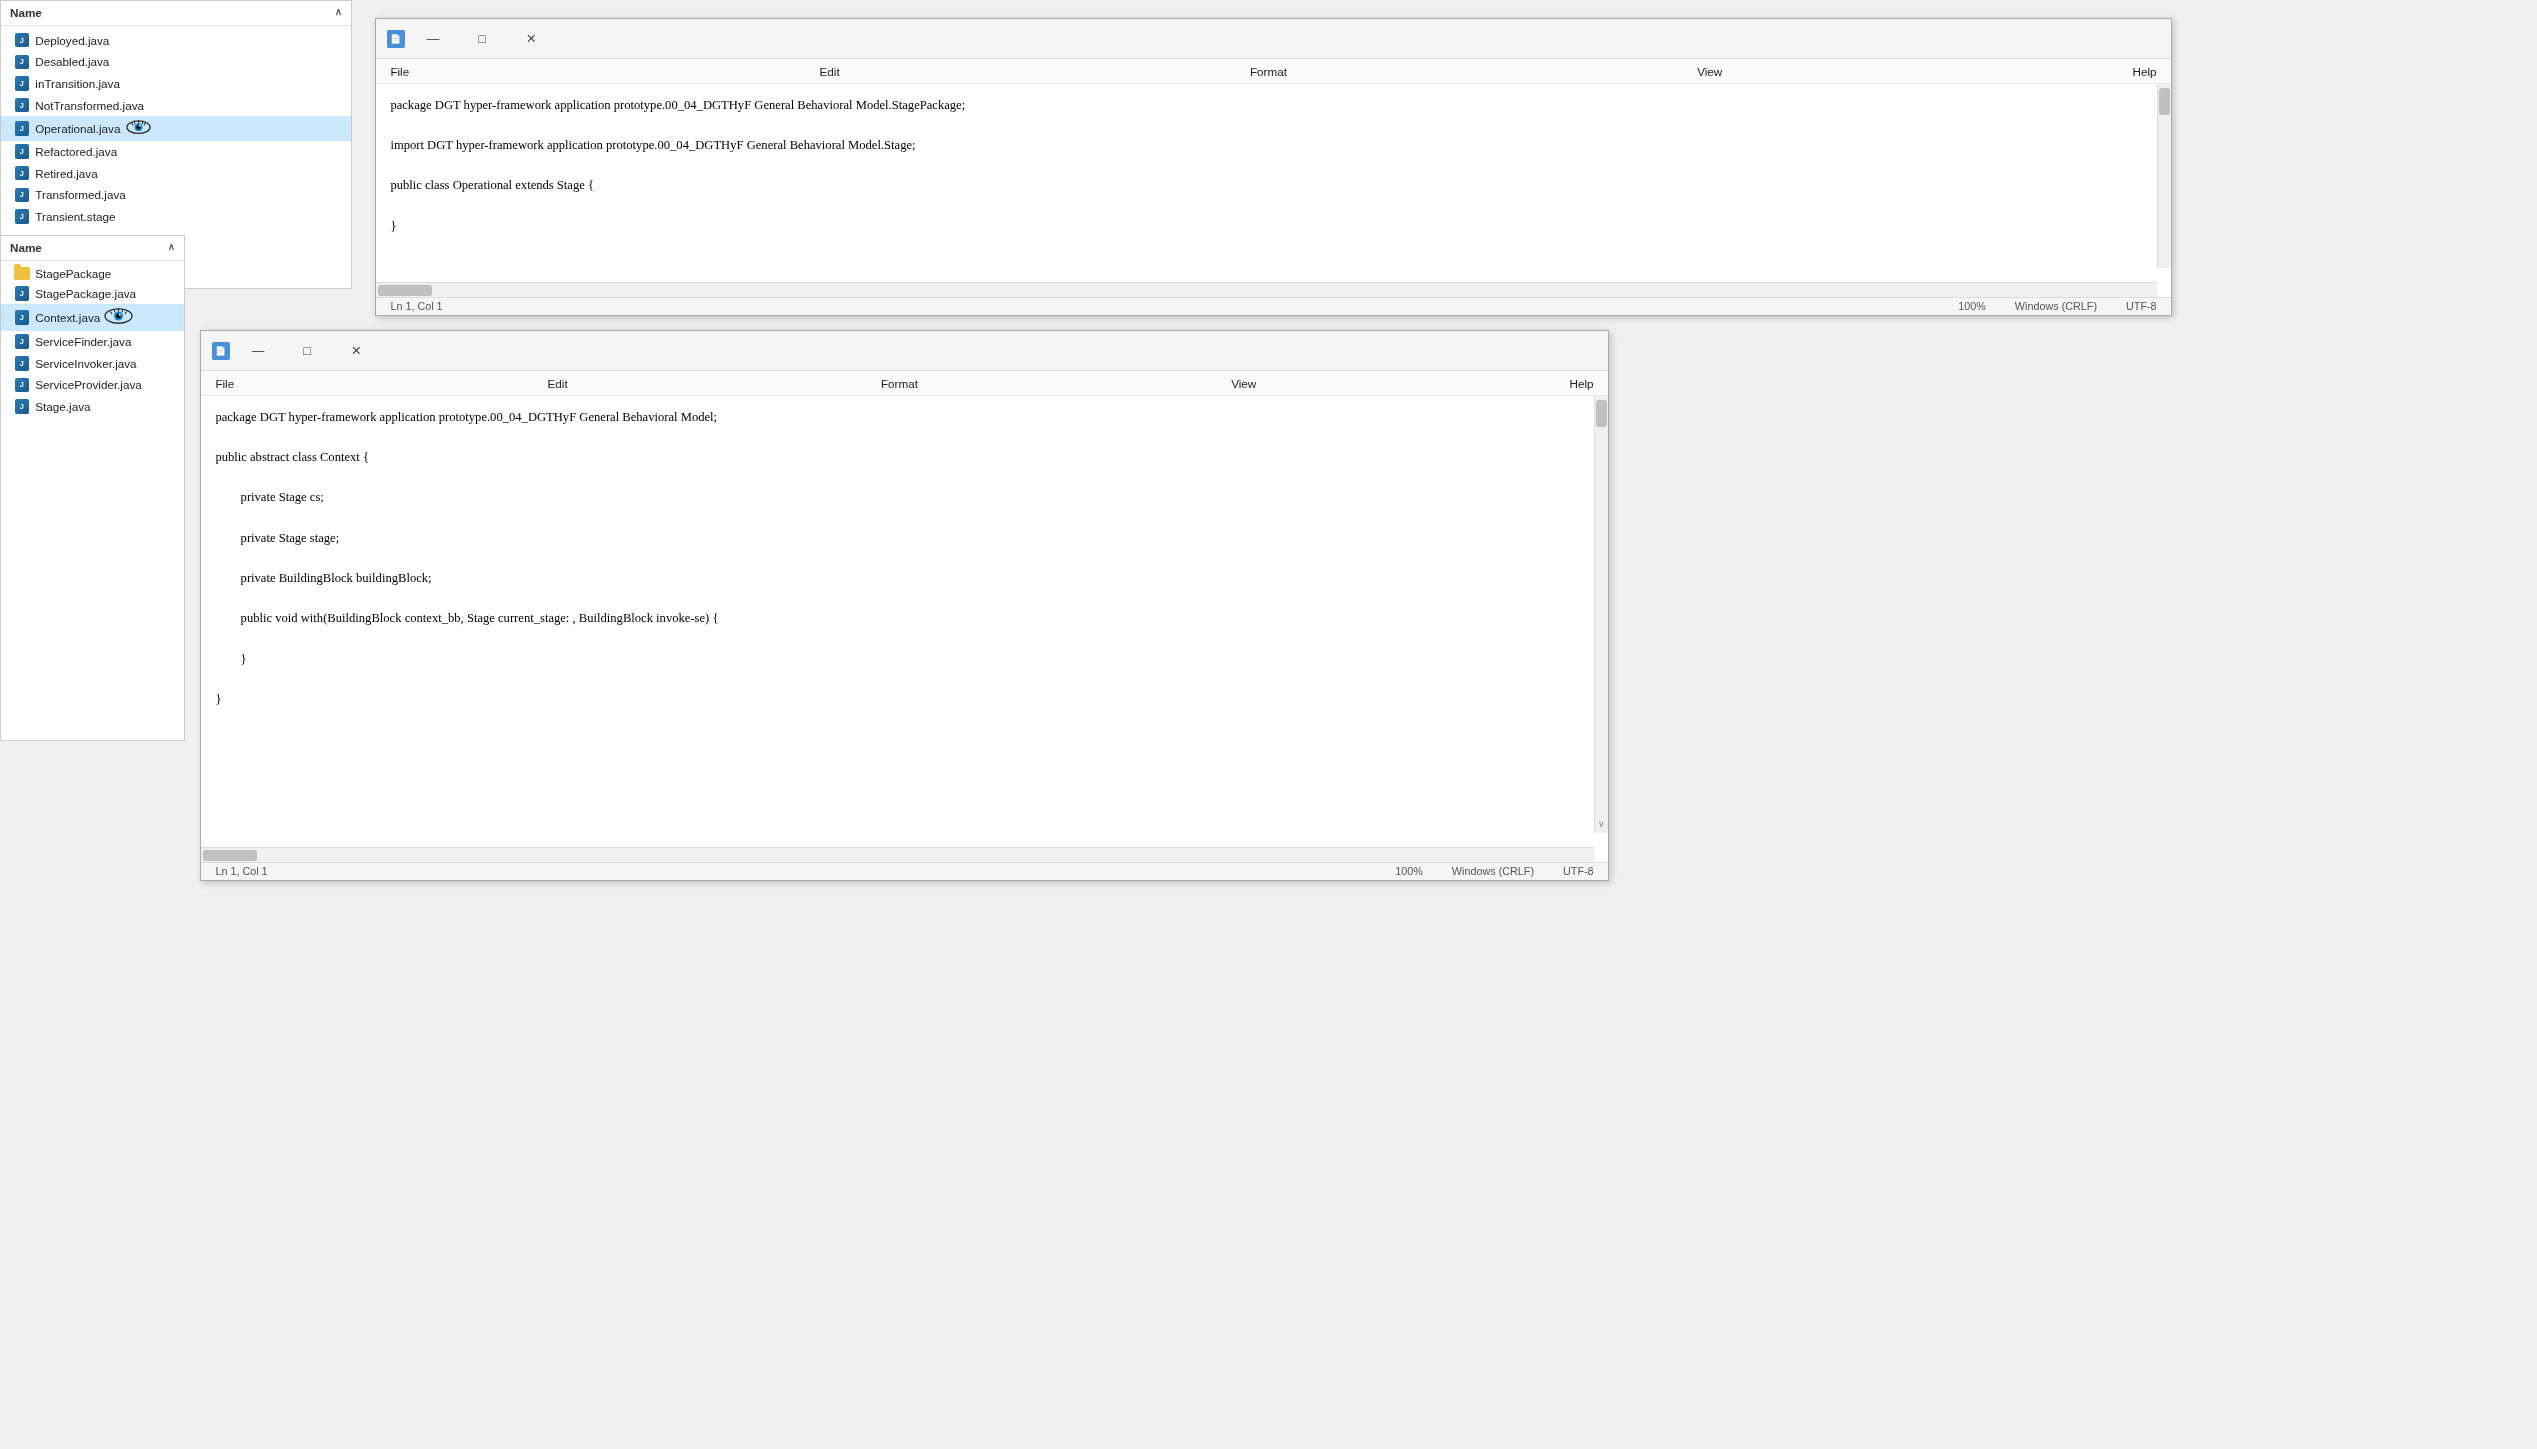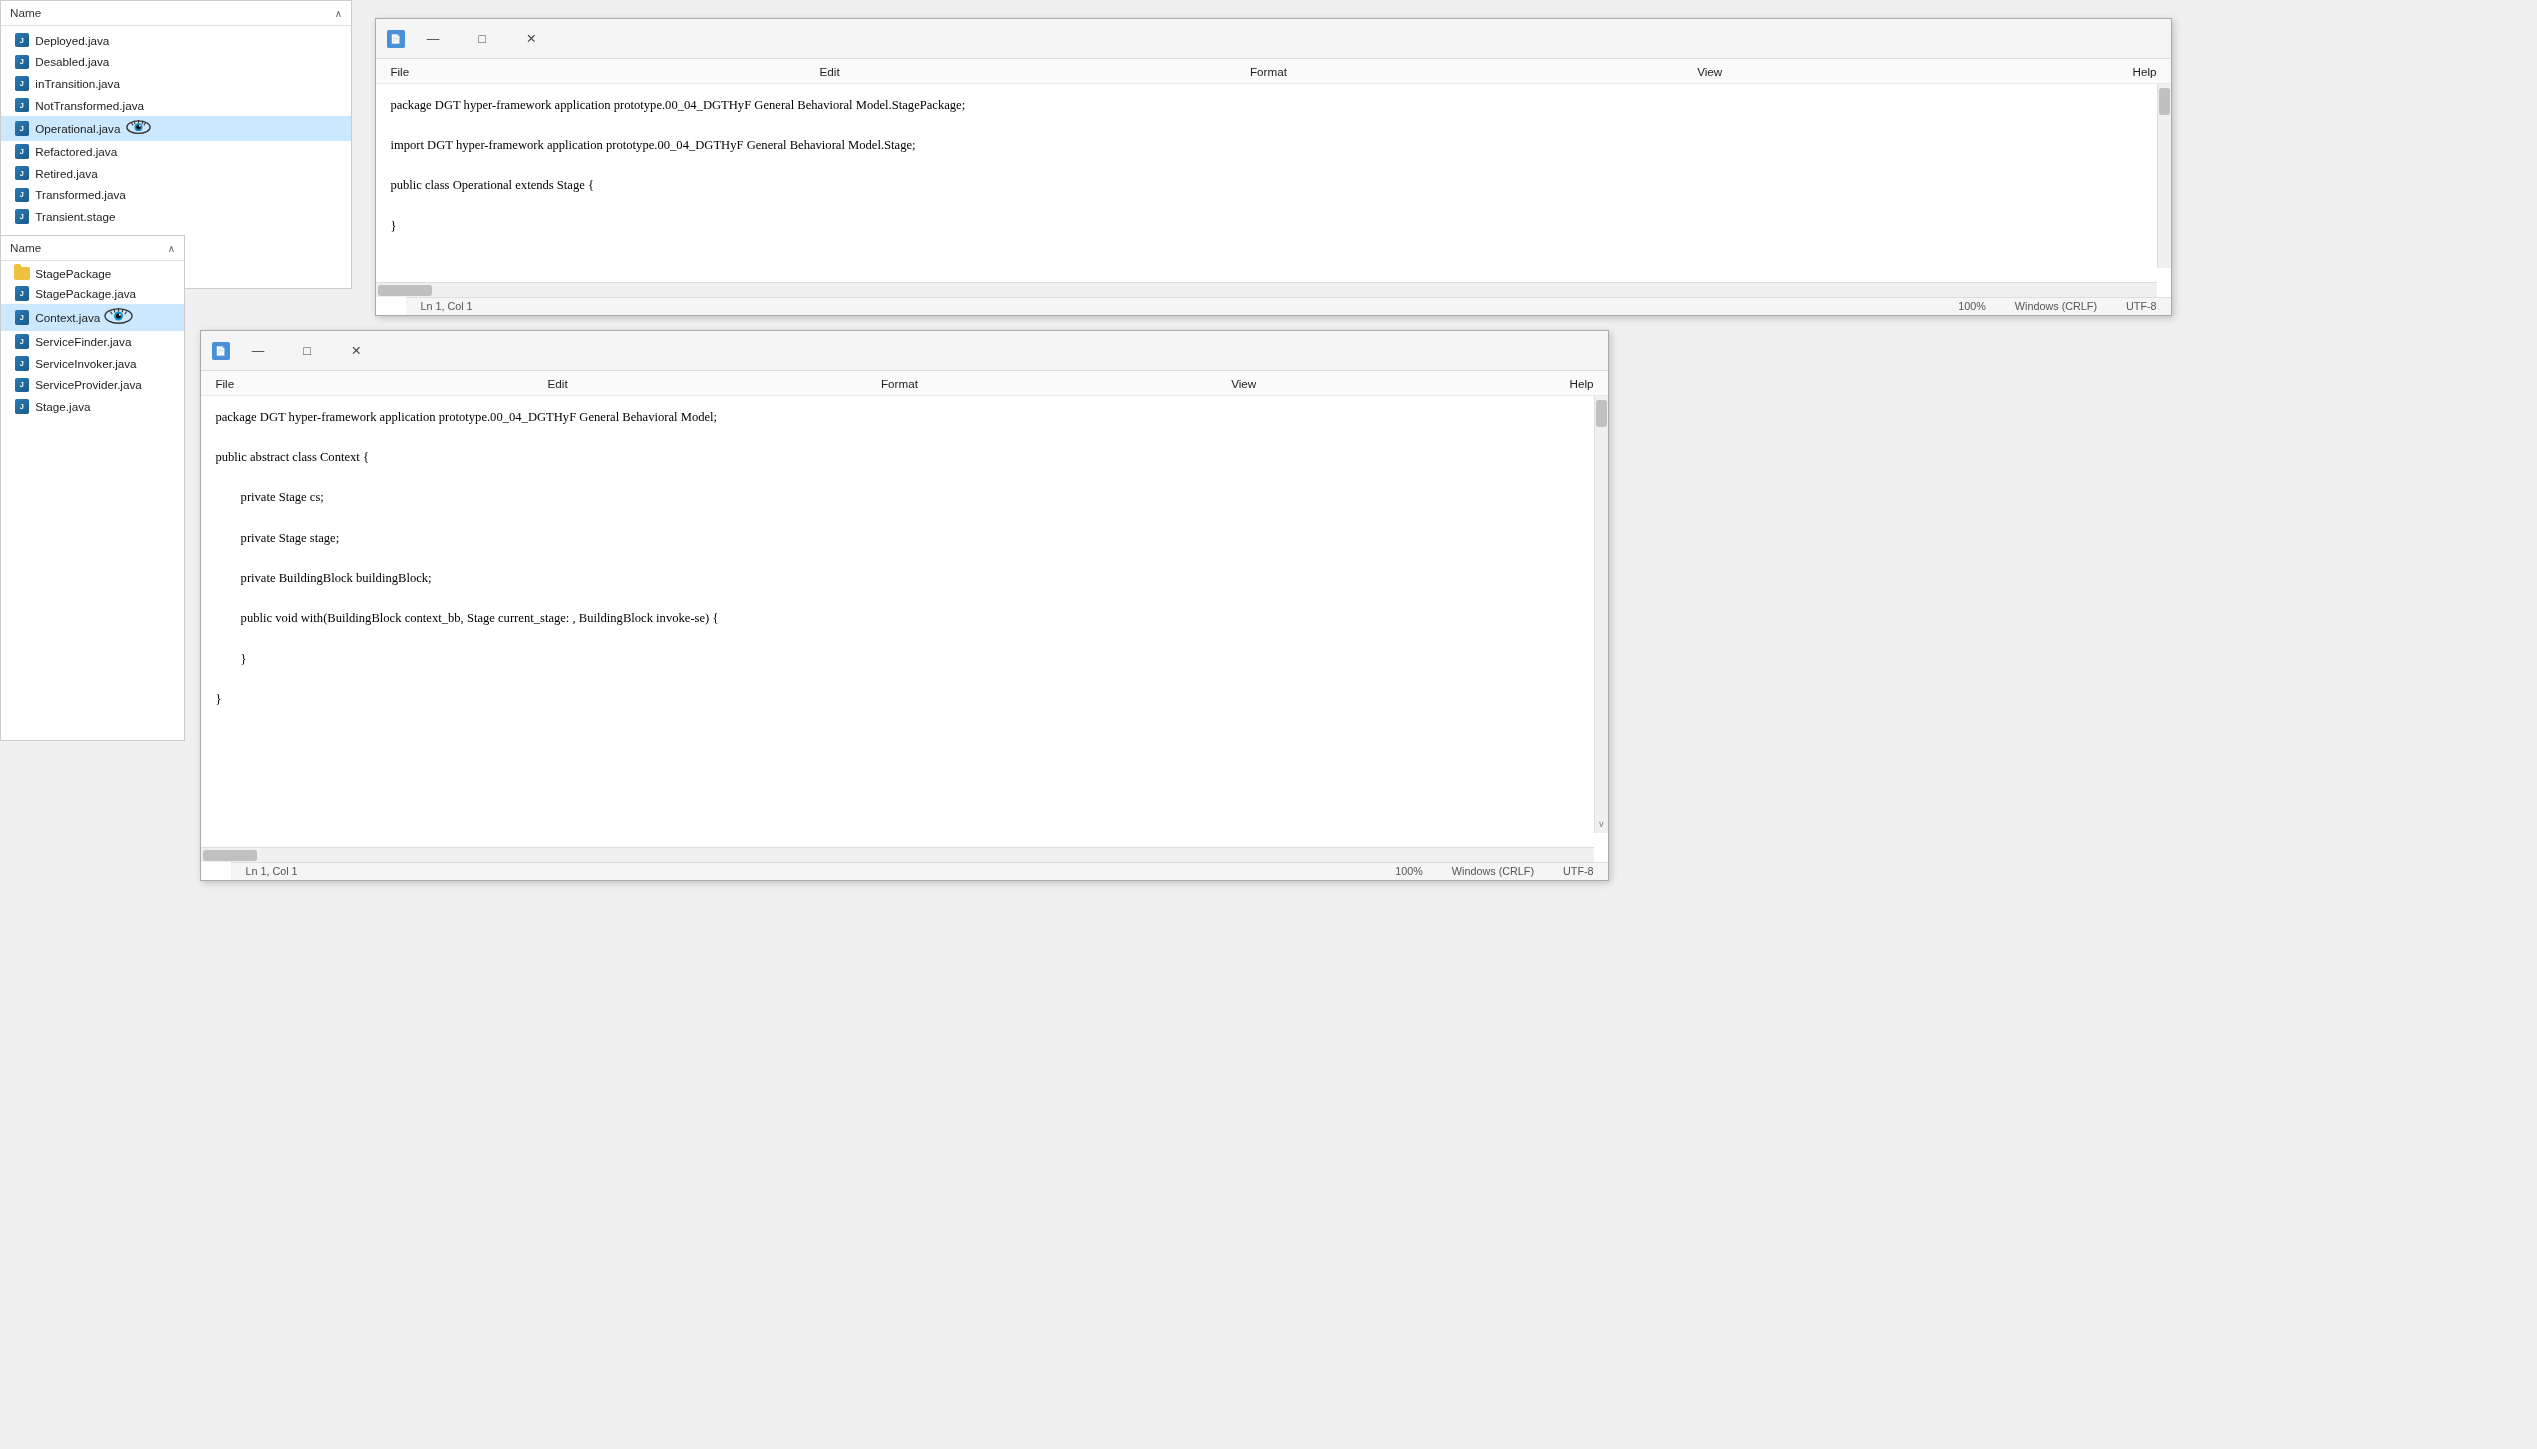--- a/index.html
+++ b/index.html
@@ -29,24 +29,24 @@
 
     .explorer-panel-bottom {
       left: 0;
       top: 235px;
       width: 185px;
       height: 506px;
     }
 
     .explorer-header {
       display: flex;
-      align-items: flex-end;
+      align-items: flex-start;
       padding: 5.4px 9px;
       border-bottom: 0.9px solid #e0e0e0;
-      font-weight: 400;
+      font-weight: 700;
       font-size: 11.7px;
       color: #333;
     }
 
     .explorer-header .chevron-up {
       margin-left: auto;
       font-size: 10px;
       color: #666;
     }
 
@@ -212,21 +212,20 @@
 
     .statusbar {
       display: flex;
       align-items: center;
       padding: 2.7px 14.4px;
       border-top: 0.9px solid #ddd;
       background: #f5f5f5;
       font-size: 10.8px;
       color: #555;
       gap: 29px;
-      margin-left: 30px;
     }
 
     .statusbar .spacer {
       flex: 1;
     }
 
     .notepad-inner {
       display: flex;
       flex-direction: column;
       height: 100%;

